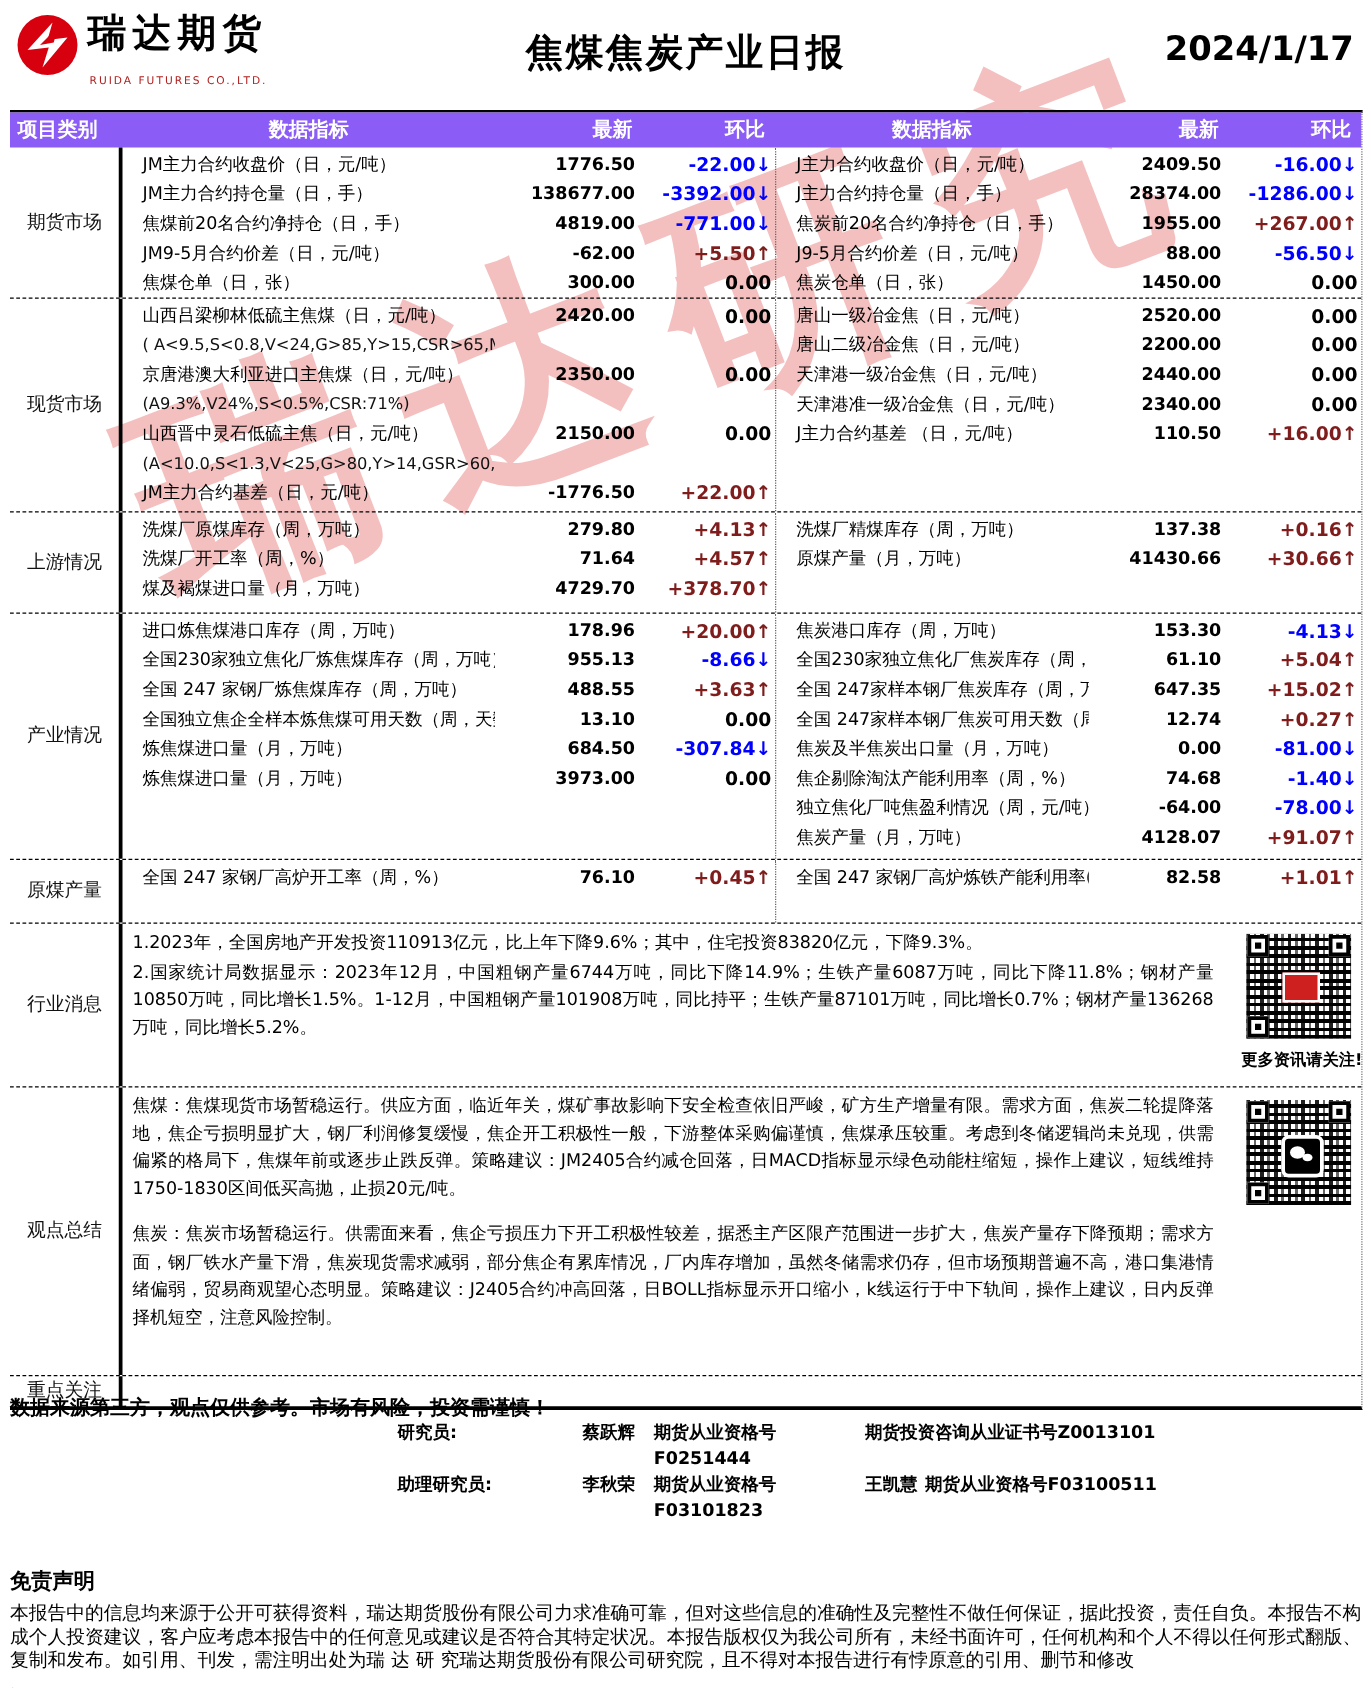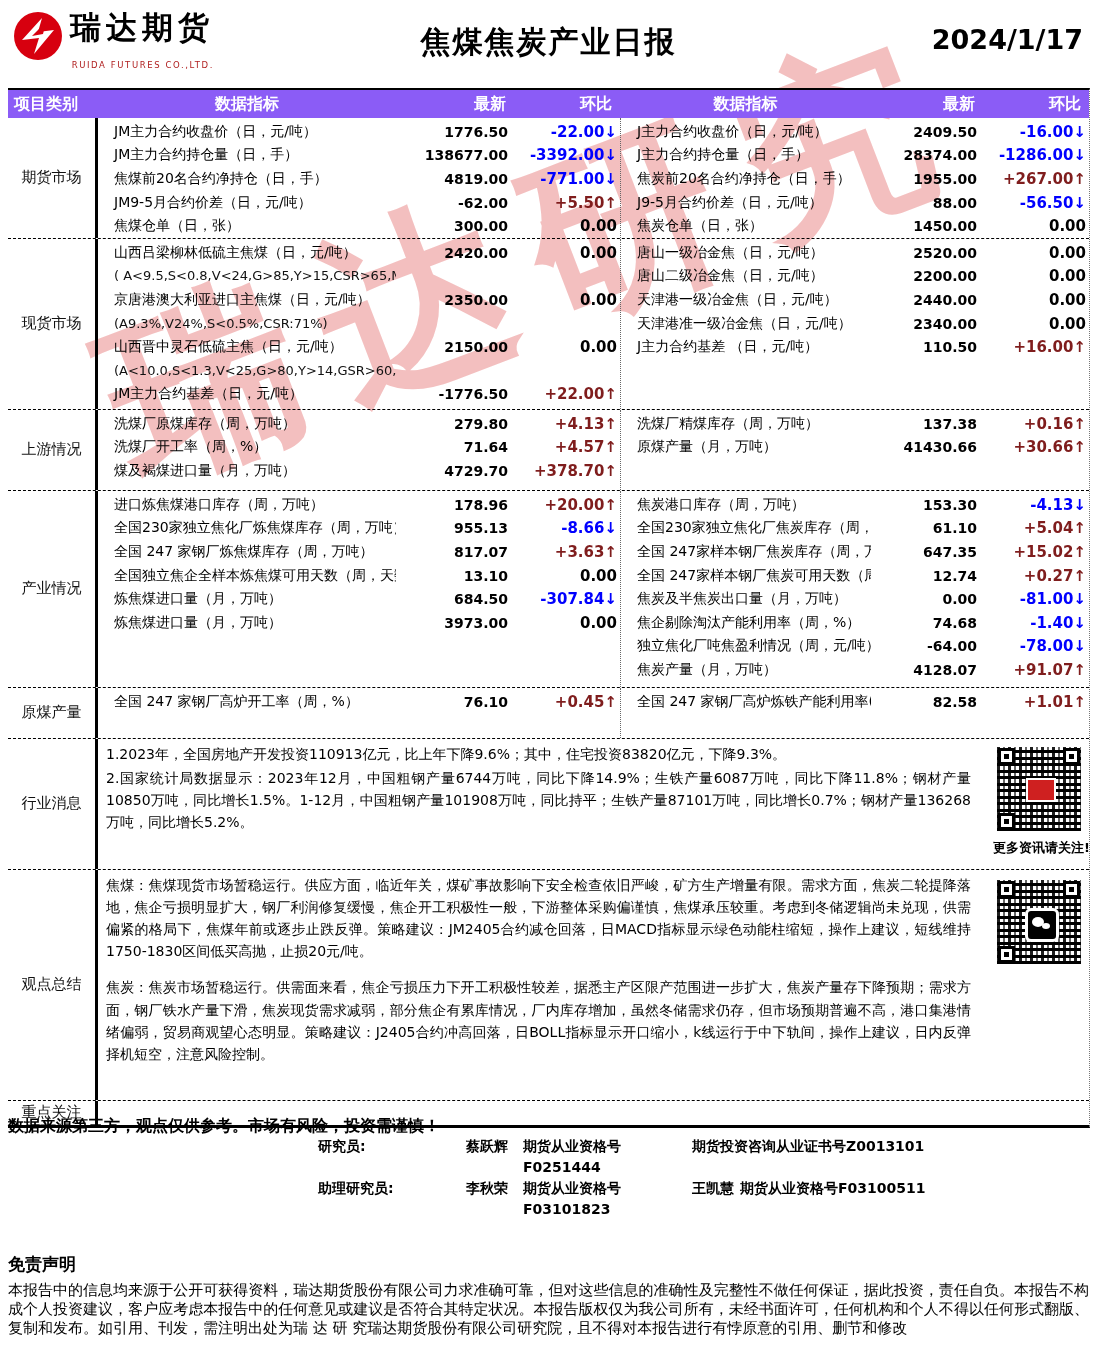--- a/index.html
+++ b/index.html
@@ -287,21 +287,21 @@
           <div class="cell latest">178.96</div>
           <div class="cell change up">+20.00↑</div>
         </div>
         <div class="ind-row">
           <div class="cell label">全国230家独立焦化厂炼焦煤库存（周，万吨）</div>
           <div class="cell latest">955.13</div>
           <div class="cell change down">-8.66↓</div>
         </div>
         <div class="ind-row">
           <div class="cell label">全国 247 家钢厂炼焦煤库存（周，万吨）</div>
-          <div class="cell latest">817.07</div>
+          <div class="cell latest">488.55</div>
           <div class="cell change up">+3.63↑</div>
         </div>
         <div class="ind-row">
           <div class="cell label">全国独立焦企全样本炼焦煤可用天数（周，天数）</div>
           <div class="cell latest">13.10</div>
           <div class="cell change flat">0.00</div>
         </div>
         <div class="ind-row">
           <div class="cell label">炼焦煤进口量（月，万吨）</div>
           <div class="cell latest">684.50</div>

